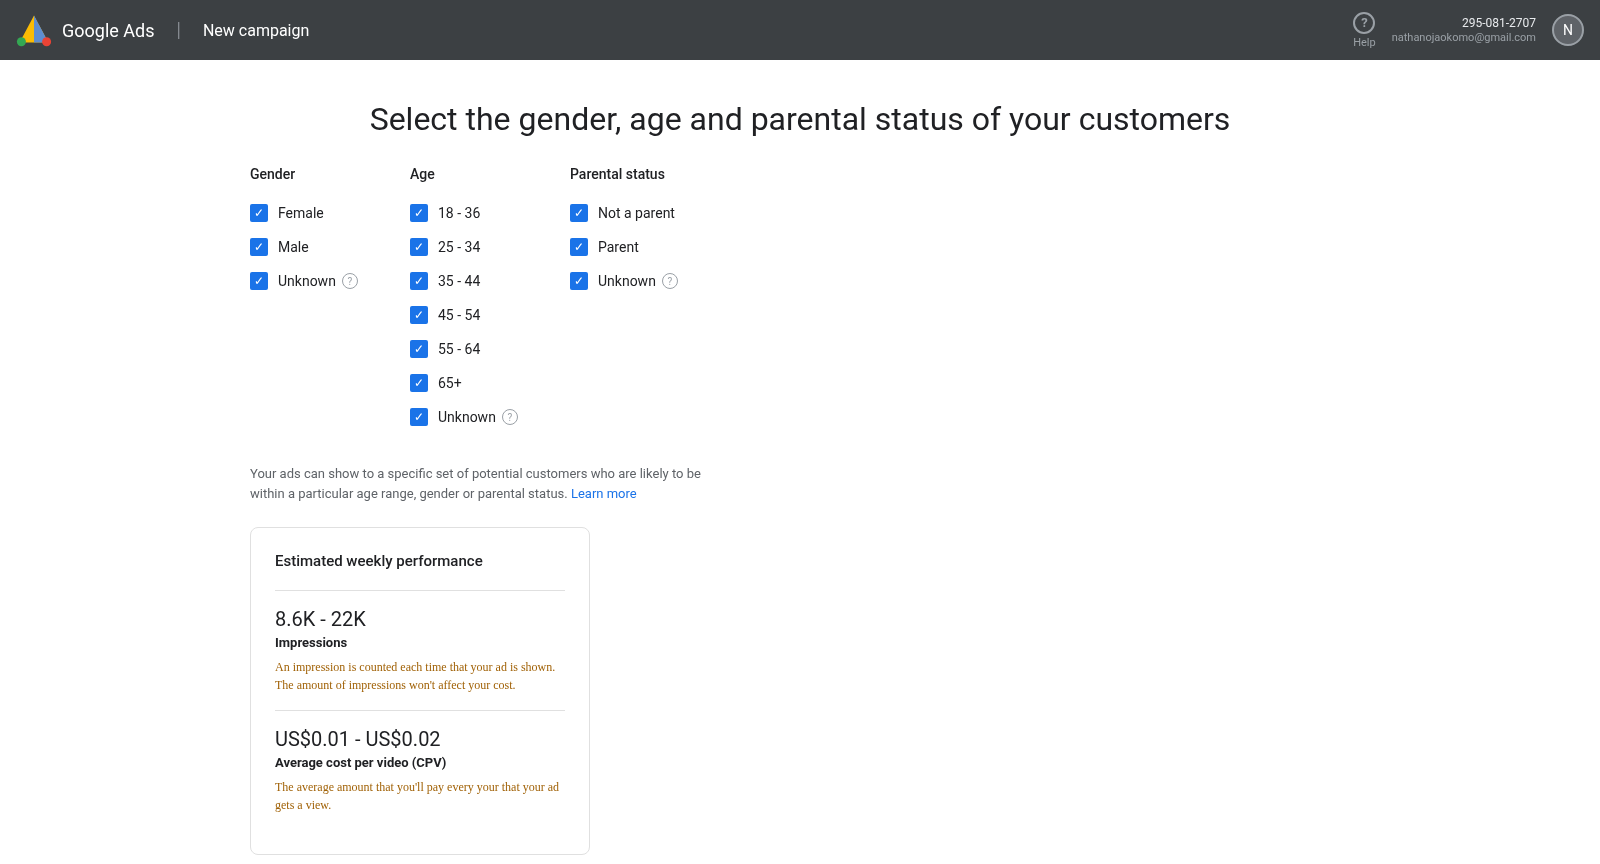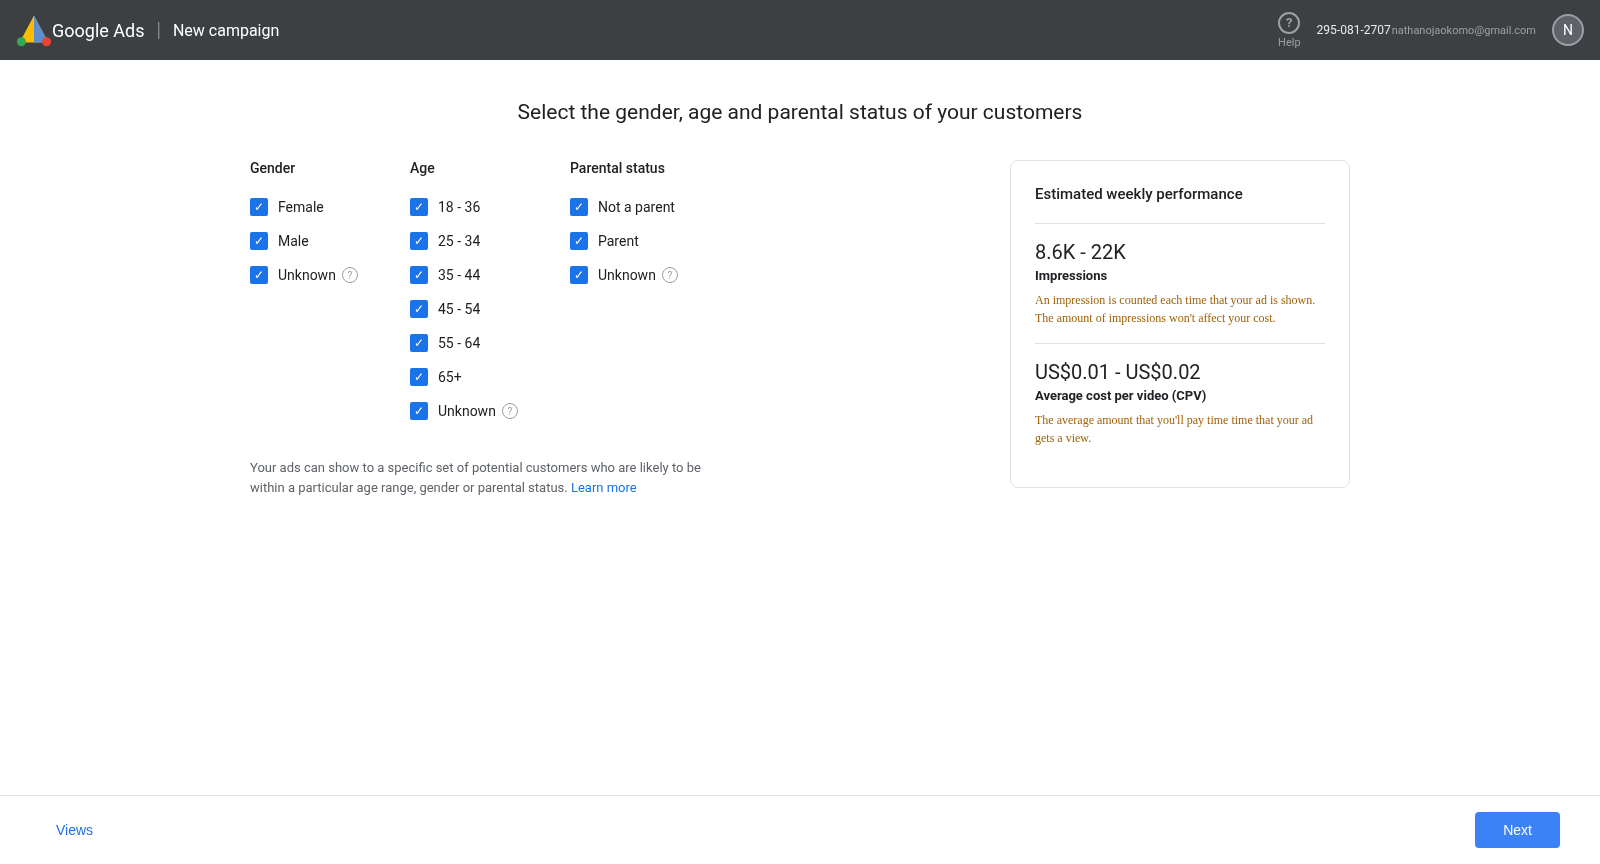--- a/index.html
+++ b/index.html
@@ -10,21 +10,21 @@
       background: #3c4043;
       height: 60px;
       display: flex;
       align-items: center;
       padding: 0 16px;
       position: relative;
     }
     .header-logo {
       display: flex;
       align-items: center;
-      gap: 0;
+      gap: 10px;
     }
     .logo-triangle {
       width: 36px;
       height: 36px;
     }
     .header-app-name {
       color: #fff;
       font-size: 18px;
       font-weight: 400;
     }
@@ -63,21 +63,21 @@
       color: #9aa0a6;
       font-size: 13px;
       font-weight: bold;
     }
     .help-label {
       color: #9aa0a6;
       font-size: 11px;
     }
     .header-user {
       display: flex;
-      flex-direction: row;
+      flex-direction: column;
       align-items: flex-end;
       gap: 1px;
     }
     .header-phone {
       color: #e8eaed;
       font-size: 12px;
     }
     .header-email {
       color: #9aa0a6;
       font-size: 11px;
@@ -104,32 +104,33 @@
       flex-direction: column;
     }
     .content-area {
       flex: 1;
       display: flex;
       flex-direction: column;
       align-items: center;
       padding: 40px 20px 20px;
     }
     .page-title {
-      font-size: 21px;
+      font-size: 32px;
       font-weight: 400;
       color: #202124;
-      margin-bottom: 36px;
+      margin-bottom: 28px;
       text-align: center;
     }
     .form-and-sidebar {
       display: flex;
       gap: 24px;
       width: 100%;
       max-width: 1100px;
       align-items: flex-start;
+      flex-direction: column;
     }
     .form-section {
       flex: 1;
     }
     .demographics-grid {
       display: flex;
       gap: 40px;
       margin-bottom: 32px;
     }
     .demo-column {
@@ -429,21 +430,21 @@
           <div class="perf-section">
             <div class="perf-range">8.6K - 22K</div>
             <div class="perf-metric-name">Impressions</div>
             <div class="perf-desc">An impression is counted each time that your ad is shown. The amount of impressions won't affect your cost.</div>
           </div>
 
 
           <div class="perf-section">
             <div class="perf-range">US$0.01 - US$0.02</div>
             <div class="perf-metric-name">Average cost per video (CPV)</div>
-            <div class="perf-desc">The average amount that you'll pay time time that your ad gets a view.</div>
+            <div class="perf-desc">The average amount that you'll pay every your that your ad gets a view.</div>
           </div>
         </div>
       </div>
     </div>
   </div>
 
   <div class="footer">
     <button class="btn-back">Views</button>
     <button class="btn-next">Next</button>
   </div>

